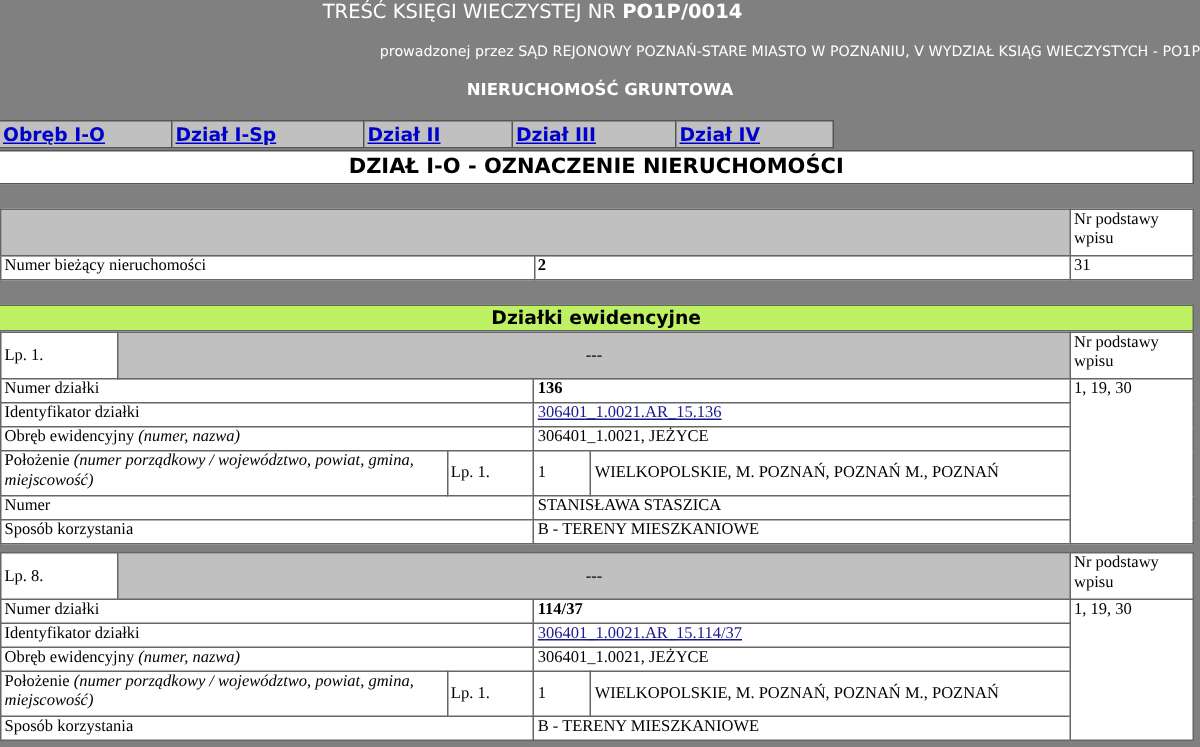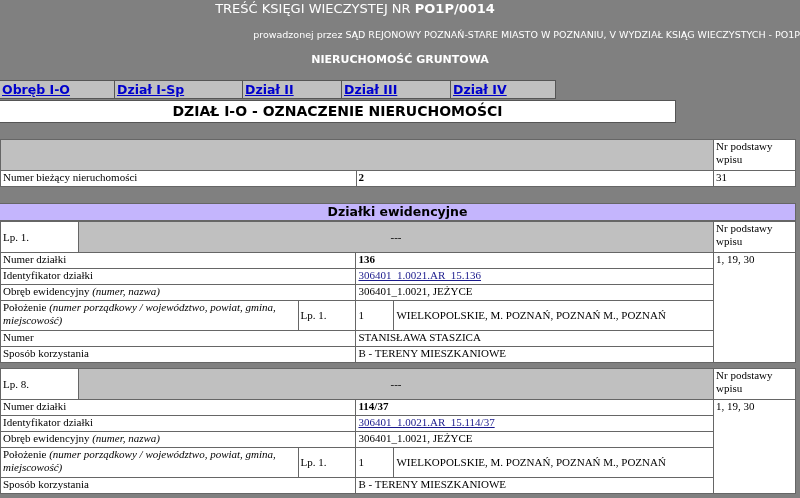--- a/index.html
+++ b/index.html
@@ -22,38 +22,38 @@
       background: #c0c0c0; border: 1px solid #555; border-left: none;
       display: flex;
     }
     .tab {
       height: 17px; border-right: 1px solid #555; padding-left: 2px;
       font-weight: bold; font-size: 12.5px; line-height: 17px;
     }
     .tab a { color: #0000cc; text-decoration: underline; }
 
     .title-bar {
-      position: absolute; top: 100px; left: 0; width: 676px; height: 23px;
+      position: absolute; top: 100px; left: 0; width: 796px; height: 23px;
       background: #fff; border: 1px solid #555; border-left: none;
       text-align: center; font-weight: bold; font-size: 14px; line-height: 21px;
       padding-left: 0;
     }
 
     table { border-collapse: collapse; position: absolute; left: 0; background: #fff; }
     td { border: 1px solid #666; padding: 0 2px; vertical-align: top; font-size: 11px; line-height: 13px; font-family: Liberation Serif, serif; }
     .gray { background: #c0c0c0; }
     .center { text-align: center; vertical-align: middle; }
     .bold { font-weight: bold; }
     i { font-style: italic; }
     a.link { color: #1a1a8c; text-decoration: underline; margin-top: 28px; }
 
     .t1 { top: 139px; width: 796px; }
     .sect {
       position: absolute; top: 203px; left: 0; width: 796px; height: 18px;
-      background: #c4b5fd; border: 1px solid #666; border-left: none;
+      background: #bef264; border: 1px solid #666; border-left: none;
       text-align: center; font-weight: bold; font-size: 12.5px; line-height: 16px;
     }
     .t2 { top: 221px; width: 796px; }
     .t3 { top: 368px; width: 796px; }
   </style>
 </head>
 <body>
 
 <div class="hdr hdr1">
   <span>TREŚĆ KSIĘGI WIECZYSTEJ NR</span>

